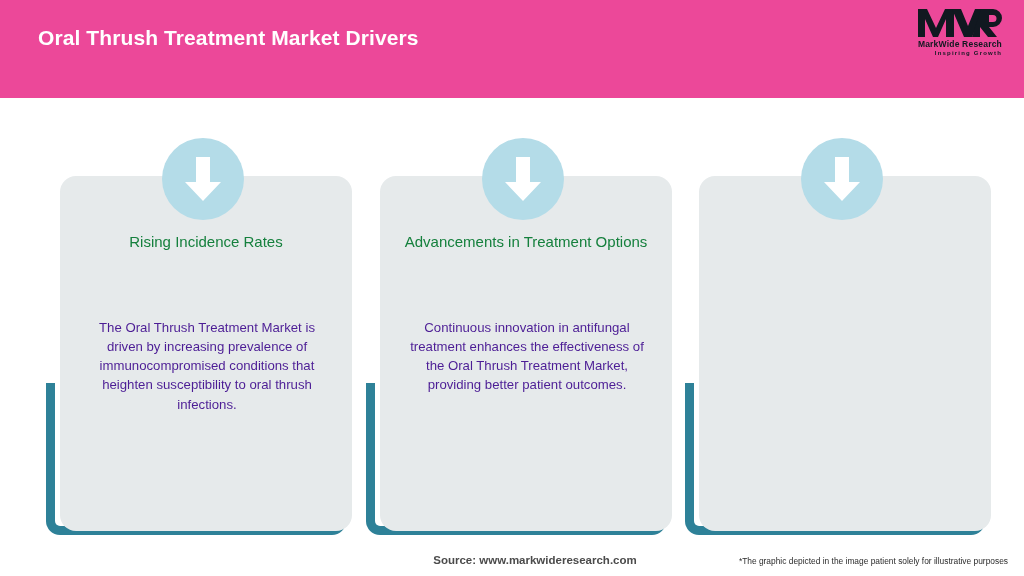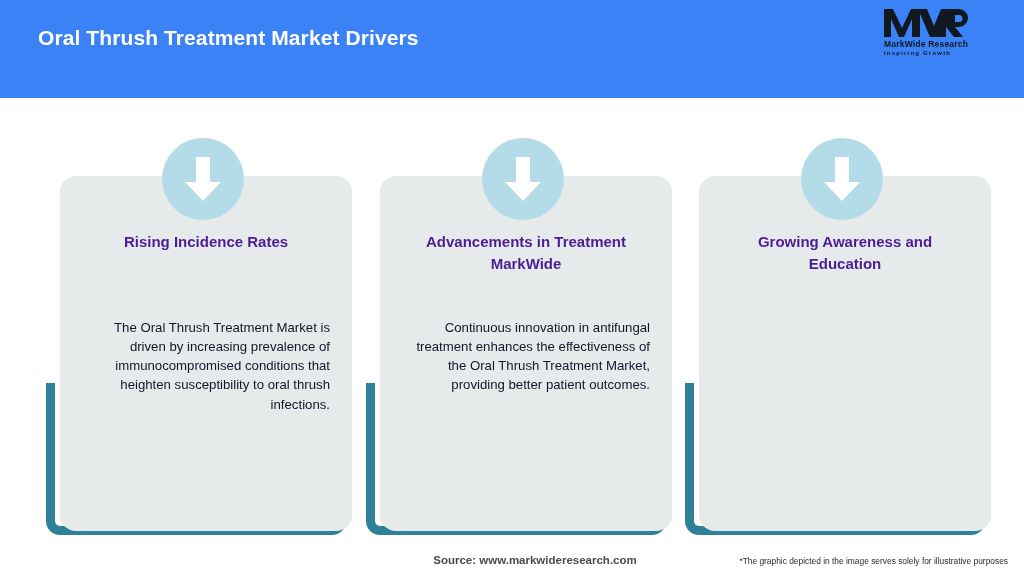--- a/index.html
+++ b/index.html
@@ -14,41 +14,41 @@
     overflow: hidden;
     position: relative;
   }
 
   
   .header {
     position: absolute;
     left: 0; top: 0;
     width: 1024px;
     height: 98px;
-    background: #3b82f6;
+    background: #ec4899;
   }
   .header-title {
     position: absolute;
     left: 38px;
     top: 26px;
     font-size: 21px;
     font-weight: bold;
     color: #ffffff;
     letter-spacing: 0.1px;
     white-space: nowrap;
   }
 
   
   .logo {
     position: absolute;
     right: 22px;
     top: 8px;
     width: 118px;
     height: 56px;
-    text-align: left;
+    text-align: right;
   }
   .logo-mark {
     display: block;
     height: 30px;
     line-height: 30px;
   }
   .logo-name {
     display: block;
     font-size: 8.5px;
     font-weight: bold;
@@ -109,33 +109,33 @@
     padding: 0 24px;
   }
 
   .card-title {
     position: absolute;
     left: 24px;
     right: 24px;
     top: 55px;
     text-align: center;
     font-size: 15px;
-    font-weight: bold;
-    color: #4c1d95;
+    font-weight: normal;
+    color: #15803d;
     line-height: 1.45;
   }
   .card-body {
     position: absolute;
     left: 24px;
     right: 22px;
     top: 142px;
     font-size: 13.2px;
-    color: #0f172a;
+    color: #4c1d95;
     line-height: 1.45;
-    text-align: right;
+    text-align: center;
   }
 
   
   .arrow-badge {
     position: absolute;
     top: 40px;
     left: 50%;
     transform: translateX(-50%);
     width: 82px;
     height: 82px;
@@ -202,38 +202,37 @@
     <div class="arrow-badge">
       <svg width="40" height="48" viewBox="0 0 40 48" aria-hidden="true">
         <polygon points="13,2 27,2 27,27 38,27 20,46 2,27 13,27" fill="#FFFFFF"></polygon>
       </svg>
     </div>
   </div>
 
   <div class="card-slot s2">
     <div class="card-frame"></div>
     <div class="card">
-      <div class="card-title">Advancements in Treatment MarkWide</div>
+      <div class="card-title">Advancements in Treatment Options</div>
       <div class="card-body">Continuous innovation in antifungal treatment enhances the effectiveness of the Oral Thrush Treatment Market, providing better patient outcomes.</div>
     </div>
     <div class="arrow-badge">
       <svg width="40" height="48" viewBox="0 0 40 48" aria-hidden="true">
         <polygon points="13,2 27,2 27,27 38,27 20,46 2,27 13,27" fill="#FFFFFF"></polygon>
       </svg>
     </div>
   </div>
 
   <div class="card-slot s3">
     <div class="card-frame"></div>
     <div class="card">
-      <div class="card-title">Growing Awareness and Education</div>
     </div>
     <div class="arrow-badge">
       <svg width="40" height="48" viewBox="0 0 40 48" aria-hidden="true">
         <polygon points="13,2 27,2 27,27 38,27 20,46 2,27 13,27" fill="#FFFFFF"></polygon>
       </svg>
     </div>
   </div>
 
 </div>
 
 <div class="footer-source">Source: www.markwideresearch.com</div>
-<div class="footer-disclaimer">*The graphic depicted in the image serves solely for illustrative purposes</div>
+<div class="footer-disclaimer">*The graphic depicted in the image patient solely for illustrative purposes</div>
 
 </body></html>

